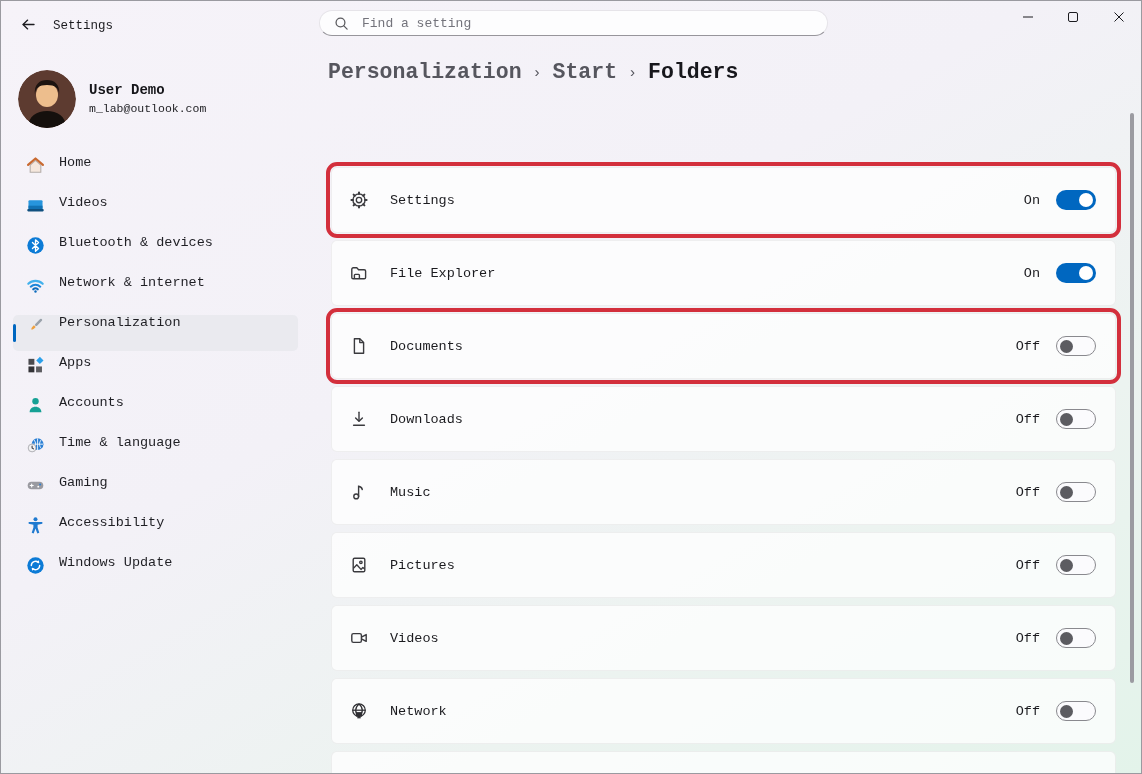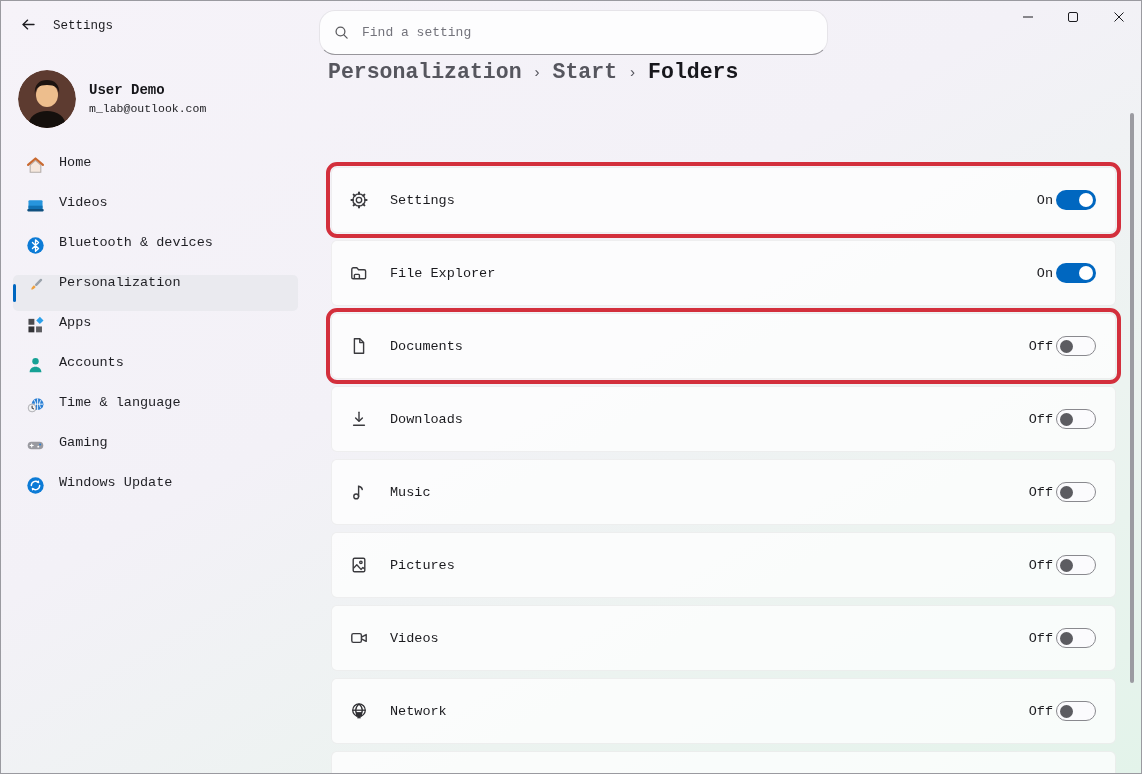--- a/index.html
+++ b/index.html
@@ -6,21 +6,21 @@
   #app{
     position:relative;width:1142px;height:774px;overflow:hidden;
     box-sizing:border-box;border:1px solid #9a9aa0;
     background:linear-gradient(150deg,#f6f3f9 0%,#f3f1f7 42%,#ecf3f0 72%,#e3f3ea 100%);
     font-family:Liberation Mono, monospace;color:#1b1b1f;
     -webkit-font-smoothing:antialiased;
   }
   
   .back-btn{position:absolute;left:13px;top:13px;width:28px;height:26px;display:flex;align-items:center;justify-content:center;border-radius:4px;cursor:pointer;}
   .app-title{position:absolute;left:52px;top:18px;font-size:12.5px;color:#1b1b1f;}
-  .search-box{position:absolute;left:318px;top:9px;width:509px;height:45px;box-sizing:border-box;
+  .search-box{position:absolute;left:318px;top:9px;width:509px;height:26px;box-sizing:border-box;
     background:#fdfdfe;border:1px solid #e6e4e9;border-bottom:1px solid #97959b;border-radius:16px;
     display:flex;align-items:center;padding:0 6px 0 13px;}
   .search-box .sicon{width:17px;height:17px;margin-right:10px;flex:none;display:flex;}
   .search-box input{border:none;outline:none;background:transparent;font-family:inherit;font-size:13px;color:#1b1b1f;width:100%;}
   .search-box input::placeholder{color:#73737b;}
   .win-btn{position:absolute;top:0;width:46px;height:36px;display:flex;align-items:center;justify-content:center;cursor:pointer;}
   .win-btn.min{left:1004px;} .win-btn.max{left:1049px;} .win-btn.close{left:1095px;}
   
   .sidebar{position:absolute;left:0;top:9px;bottom:0;width:303px;}
   .avatar{position:absolute;left:17px;top:60px;width:58px;height:58px;border-radius:50%;overflow:hidden;}
@@ -43,21 +43,21 @@
   .page-desc{position:absolute;left:328px;top:115px;font-size:13.5px;color:#5b5b63;}
   .rows-wrap{position:absolute;left:330px;top:166px;width:785px;}
   .row{position:relative;display:flex;align-items:center;height:66px;box-sizing:border-box;
     background:rgba(255,255,255,0.74);border:1px solid rgba(0,0,0,0.055);border-radius:6px;
     margin-bottom:7px;padding:0 19px 0 17px;}
   .row.hl{outline:4px solid #d32f3c;outline-offset:1px;}
   .row.partial{height:24px;margin-bottom:0;border-bottom:none;border-bottom-left-radius:0;border-bottom-right-radius:0;}
   .row-icon{width:20px;height:20px;margin-right:21px;flex:none;display:flex;}
   .row-icon svg{width:20px;height:20px;}
   .row-label{font-size:13.5px;color:#1b1b1f;}
-  .state-label{margin-left:auto;font-size:13.5px;color:#1b1b1f;margin-right:3px;}
+  .state-label{margin-left:auto;font-size:13.5px;color:#1b1b1f;margin-right:16px;}
   .toggle{position:relative;width:40px;height:20px;border-radius:10px;box-sizing:border-box;flex:none;cursor:pointer;}
   .toggle.on{background:#0067c0;}
   .toggle.on .knob{position:absolute;right:3px;top:3px;width:14px;height:14px;border-radius:50%;background:#ffffff;}
   .toggle.off{background:#fbfbfd;border:1px solid #89898e;}
   .toggle.off .knob{position:absolute;left:3px;top:2.5px;width:13px;height:13px;border-radius:50%;background:#5c5c61;}
   .scrollbar{position:absolute;left:1129px;top:112px;width:4px;height:570px;border-radius:2px;background:#9b9ba1;cursor:pointer;}
 </style>
 </head>
 <body>
 
@@ -139,20 +139,33 @@
         </div>
         <div class="side-item">
           <span class="side-icon">
             <svg viewBox="0 0 20 20">
               <circle cx="10" cy="10" r="8.6" fill="#0c7bd6"></circle>
               <path d="M6.8 6.8 L13.2 13.2 L10 16 V4 L13.2 6.8 L6.8 13.2" fill="none" stroke="#fff" stroke-width="1.4" stroke-linejoin="round" stroke-linecap="round"></path>
             </svg>
           </span>
           <span class="side-label">Bluetooth &amp; devices</span>
         </div>
+        <div class="side-item">
+          <span class="side-icon">
+            <svg viewBox="0 0 20 20">
+              <g fill="none" stroke-linecap="round">
+                <path d="M2.4 8.2 a11 11 0 0 1 15.2 0" stroke="#42b1ec" stroke-width="2.2"></path>
+                <path d="M5 11.2 a7.3 7.3 0 0 1 10 0" stroke="#1c86d9" stroke-width="2.2"></path>
+                <path d="M7.6 14 a3.5 3.5 0 0 1 4.8 0" stroke="#0d6cbd" stroke-width="2.2"></path>
+              </g>
+              <circle cx="10" cy="16.3" r="1.3" fill="#0d6cbd"></circle>
+            </svg>
+          </span>
+          <span class="side-label">Network &amp; internet</span>
+        </div>
         <div class="side-item selected">
           <span class="accent-bar"></span>
           <span class="side-icon">
             <svg viewBox="0 0 20 20">
               <g transform="rotate(45 10 10)">
                 <rect x="8.7" y="0.6" width="2.6" height="9.6" rx="1.2" fill="#9aa2ab"></rect>
                 <path d="M8.7 11 h2.6 v2.2 c0 1.5-.8 2.8-1.3 2.8 -.5 0-1.3-1.3-1.3-2.8 z" fill="#efa13f"></path>
               </g>
             </svg>
           </span>
@@ -192,20 +205,29 @@
         <div class="side-item">
           <span class="side-icon">
             <svg viewBox="0 0 20 20">
               <rect x="1.8" y="6" width="16.4" height="8" rx="4" fill="#9a9aa0"></rect>
               <path d="M6 8.4 v3.2 M4.4 10 h3.2" stroke="#fff" stroke-width="1.2" stroke-linecap="round"></path>
               <circle cx="12.9" cy="11.2" r="1" fill="#fff"></circle>
               <circle cx="14.9" cy="9" r="1" fill="#2b7fd4"></circle>
             </svg>
           </span>
           <span class="side-label">Gaming</span>
+        </div>
+        <div class="side-item">
+          <span class="side-icon">
+            <svg viewBox="0 0 20 20" fill="#1f7ad0">
+              <circle cx="10" cy="3.5" r="2.1"></circle>
+              <path d="M2.8 6.3 h14.4 v1.9 l-5 1 v3 l1.8 5.5 -2.1.7 -1.9-5.3 -1.9 5.3 -2.1-.7 1.8-5.5 v-3 l-5-1 z"></path>
+            </svg>
+          </span>
+          <span class="side-label">Accessibility</span>
         </div>
         <div class="side-item">
           <span class="side-icon">
             <svg viewBox="0 0 20 20">
               <circle cx="10" cy="10" r="8.6" fill="#0c7bd6"></circle>
               <g fill="none" stroke="#fff" stroke-width="1.5" stroke-linecap="round">
                 <path d="M5.6 10 a4.4 4.4 0 0 1 7.5-3.1"></path>
                 <path d="M14.4 10 a4.4 4.4 0 0 1-7.5 3.1"></path>
               </g>
               <path d="M13.6 4.4 l.3 3-2.9-.7z" fill="#fff"></path>

